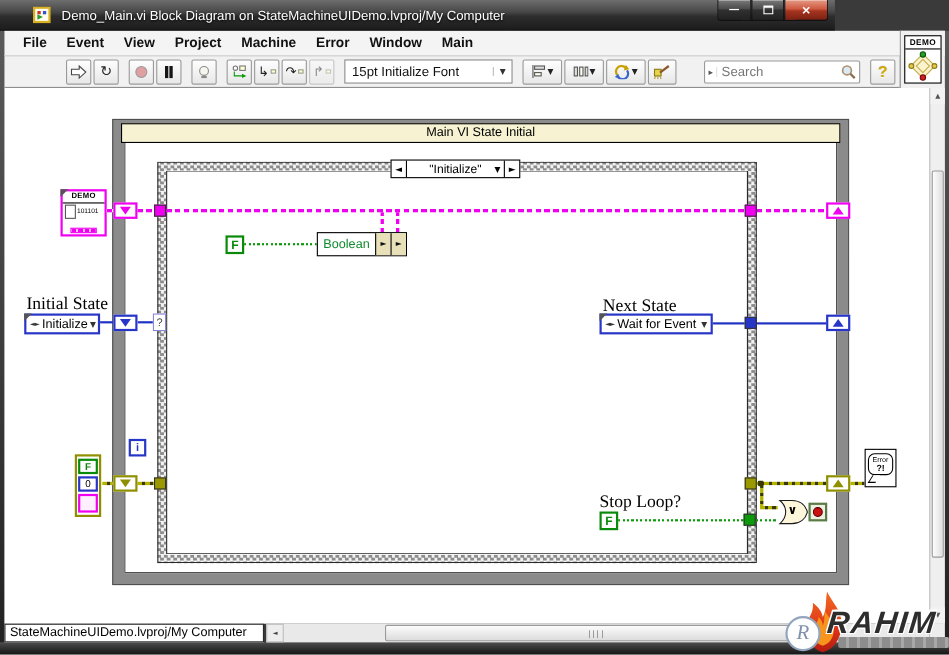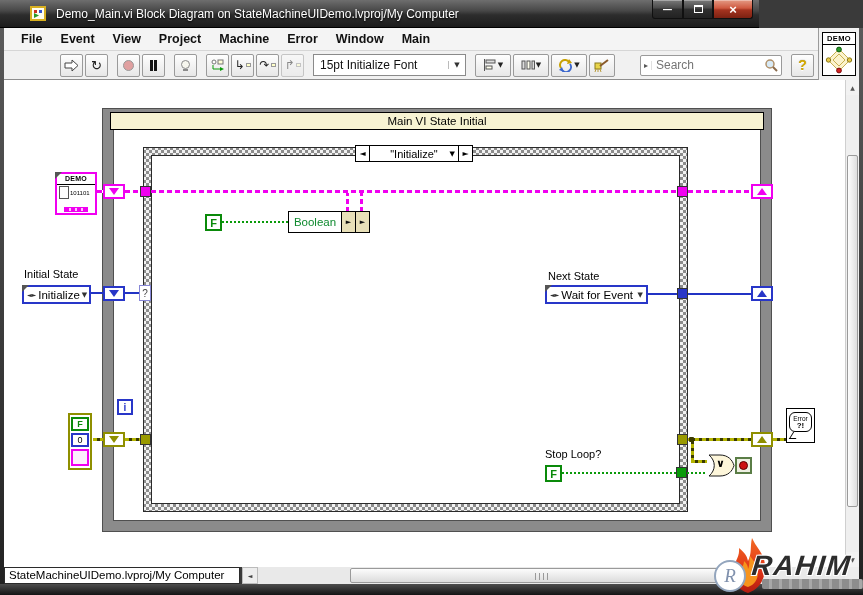--- a/index.html
+++ b/index.html
@@ -107,21 +107,21 @@
   .sr.pink .tri-d { border-top:7px solid #f000f0; } .sr.pink .tri-u { border-bottom:7px solid #f000f0; }
   .sr.blue .tri-d { border-top:7px solid #2836c8; } .sr.blue .tri-u { border-bottom:7px solid #2836c8; }
   .sr.olive .tri-d { border-top:7px solid #8f8f00; } .sr.olive .tri-u { border-bottom:7px solid #8f8f00; }
   .tun { width:11px; height:11px; border:1px solid #333; }
   .fold { width:0; height:0; border-top:7px solid #555; border-right:7px solid transparent;
     position:absolute; left:-2px; top:-2px; }
   .enum { height:19px; background:#fff; border:2px solid #2836c8; display:flex; align-items:center;
     padding:0 3px; font-size:11.5px; gap:2px; }
   .enum .eg { font-size:6px; color:#333; } .enum .val { flex:1; white-space:nowrap; }
   .enum .dd { font-size:7px; color:#333; }
-  .flabel { font-size:11px; color:#000; white-space:nowrap; }
+  .flabel { font-size:16px; color:#000; white-space:nowrap;font-family:Liberation Serif, serif; }
   .fconst { width:17px; height:17px; border:2px solid #0a8a0a; background:#fff; color:#0a8a0a;
     font-weight:bold; font-size:11px; display:flex; align-items:center; justify-content:center; }
   .propnode { left:288px; top:211px; width:82px; height:22px; border:1px solid #000; background:#fff; display:flex; }
   .propnode .pname { flex:1; display:flex; align-items:center; justify-content:center; color:#0f8a2f; font-size:11.5px; }
   .propnode .pcell { width:14px; border-left:1px solid #000; background:#e8e0b8; display:flex;
     align-items:center; justify-content:center; font-size:7px; color:#111; }
   .iterm { left:117px; top:399px; width:16px; height:16px; border:2px solid #2836c8; background:#fff;
     color:#2836c8; font-weight:bold; font-size:10px; display:flex; align-items:center; justify-content:center; }
   .cluster { left:68px; top:413px; width:24px; height:57px; border:2px solid #8f8f00; background:#fff;
     padding:2px 1px; display:flex; flex-direction:column; gap:2px; }

